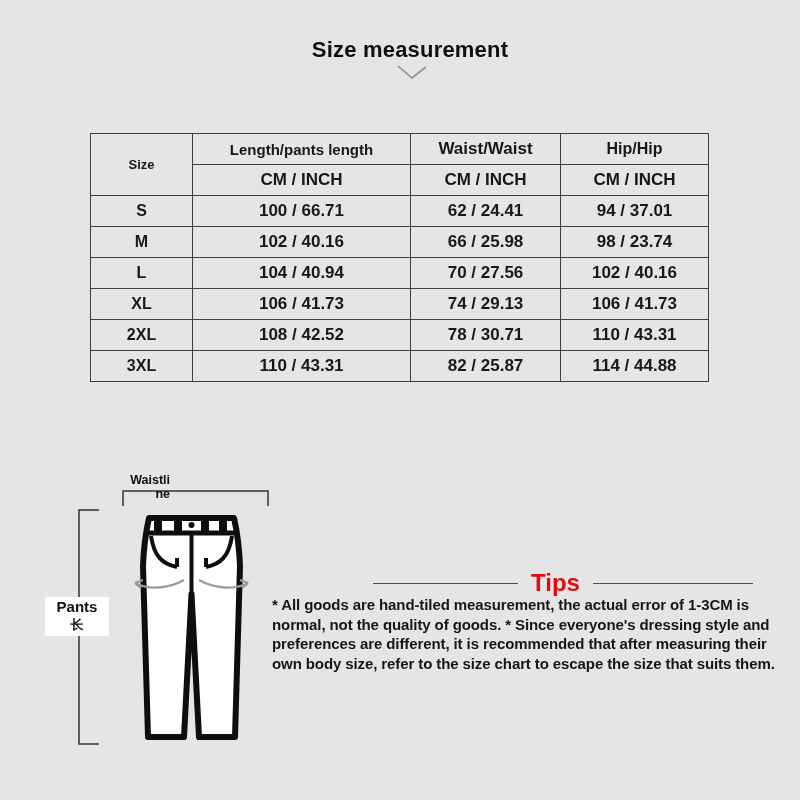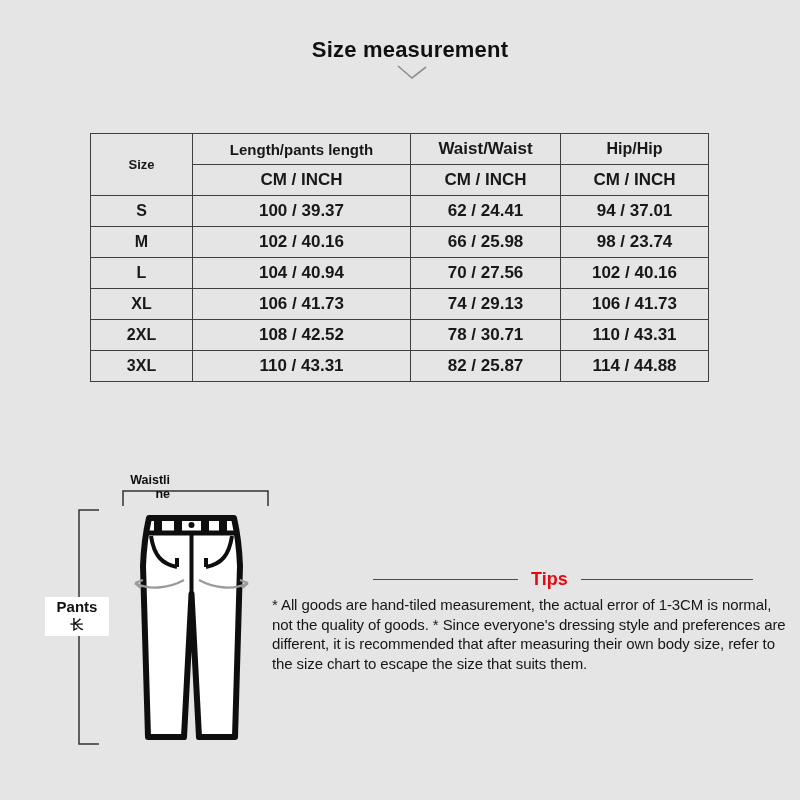--- a/index.html
+++ b/index.html
@@ -58,24 +58,24 @@
   }
   .pants-length-label .cn{display:block;font-size:13px;font-weight:700;margin-top:1px;}
   
   .tips-heading-row{
     position:absolute;left:373px;top:569px;width:380px;
     display:flex;align-items:center;gap:13px;
   }
   .tips-line{border-top:1.5px solid #4c4c4c;height:0;}
   .tips-line.left{width:145px;flex:none;}
   .tips-line.right{flex:1;}
-  .tips-heading{font-size:18px;font-weight:700;color:var(--tips-heading);white-space:nowrap;}
+  .tips-heading{font-size:24px;font-weight:700;color:var(--tips-heading);white-space:nowrap;}
   .tips-body{
     position:absolute;left:272px;top:595px;width:515px;
-    font-size:15px;font-weight:400;line-height:19.5px;color:#161616;
+    font-size:15px;font-weight:700;line-height:19.5px;color:#161616;
     letter-spacing:-0.1px;text-align:left;
   }
 </style>
 </head>
 <body>
 
 <div class="canvas">
 
   <div class="page-title">Size measurement</div>
   <svg class="title-chevron" width="32" height="18" viewBox="0 0 32 18">
@@ -96,21 +96,21 @@
         <th class="hdr-waist">Waist/Waist</th>
         <th class="hdr-hip">Hip/Hip</th>
       </tr>
       <tr>
         <td class="hdr-unit">CM / INCH</td>
         <td class="hdr-unit">CM / INCH</td>
         <td class="hdr-unit">CM / INCH</td>
       </tr>
       <tr>
         <td class="cell-size">S</td>
-        <td class="cell-val">100 / 39.37</td>
+        <td class="cell-val">100 / 66.71</td>
         <td class="cell-val">62 / 24.41</td>
         <td class="cell-val">94 / 37.01</td>
       </tr>
       <tr>
         <td class="cell-size">M</td>
         <td class="cell-val">102 / 40.16</td>
         <td class="cell-val">66 / 25.98</td>
         <td class="cell-val">98 / 23.74</td>
       </tr>
       <tr>

